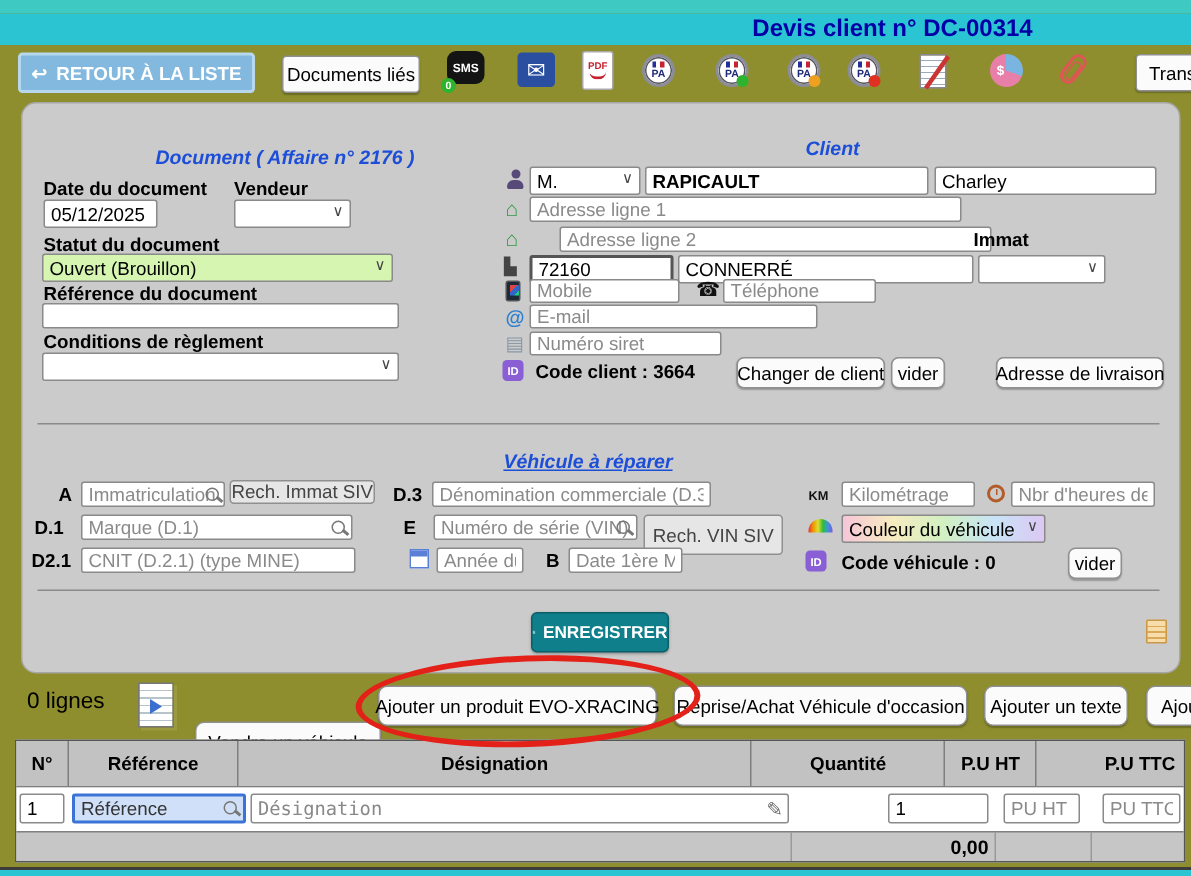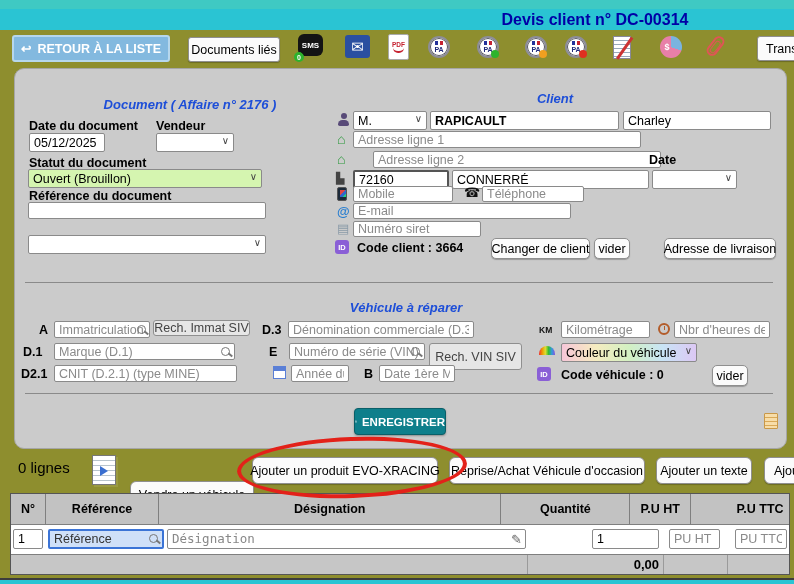--- a/index.html
+++ b/index.html
@@ -158,72 +158,73 @@
   <div class="sel" style="left:141px; top:64px; width:78px;">
       <span class="chev">∨</span>
     </div>
   <div class="abs lbl" style="left:14px; top:87px;">Statut du document</div>
   <div class="sel" style="left:13px; top:100px; width:234px; background:#D5F5B0;">
     <span>Ouvert (Brouillon)</span>
     <span class="chev">∨</span>
   </div>
   <div class="abs lbl" style="left:14px; top:120px;">Référence du document</div>
   <input class="inp" style="left: 13px; top: 133px; width: 238px; height: 17px;">
+  <div class="abs lbl" style="left:14px; top:152px;">Conditions de règlement</div>
   <div class="sel" style="left:13px; top:166px; width:238px;">
       <span class="chev">∨</span>
     </div>
 
   <div class="sect-title" style="left:440px; top:22px; width:200px;">Client</div>
   <div class="abs person" style="left:322px; top:44px;"></div>
   <div class="sel" style="left:338px; top:42px; width:74px;">
     <span>M.</span>
     <span class="chev">∨</span>
   </div>
   <input class="inp" style="left: 415px; top: 42px; width: 189px; font-weight: bold;" value="RAPICAULT">
   <input class="inp" style="left: 608px; top: 42px; width: 148px;" value="Charley">
 
   <div class="abs house" style="left:322px; top:64px;">⌂</div>
   <input class="inp" style="left: 338px; top: 62px; width: 288px; height: 17px;" placeholder="Adresse ligne 1">
   <div class="abs house" style="left:322px; top:84px;">⌂</div>
   <input class="inp" style="left: 358px; top: 82px; width: 288px; height: 17px;" placeholder="Adresse ligne 2">
-  <div class="abs lbl" style="left:634px; top:84px;">Date</div>
+  <div class="abs lbl" style="left:634px; top:84px;">Immat</div>
 
   <div class="abs factory" style="left:321px; top:103px;">▙</div>
   <input class="inp" style="left: 338px; top: 101px; width: 96px; border: 2px solid rgb(85, 85, 85);" value="72160">
   <input class="inp" style="left: 437px; top: 101px; width: 197px;" value="CONNERRÉ">
   <div class="sel" style="left:637px; top:101px; width:85px;">
       <span class="chev">∨</span>
     </div>
 
   <div class="abs mob" style="left:322px; top:118px;"></div>
   <input class="inp" style="left: 338px; top: 117px; width: 100px; height: 16px;" placeholder="Mobile">
   <div class="abs phone" style="left:449px; top:117px;">☎</div>
   <input class="inp" style="left: 467px; top: 117px; width: 102px; height: 16px;" placeholder="Téléphone">
 
   <div class="abs aticon" style="left:322px; top:136px;">@</div>
-  <input class="inp" style="left: 338px; top: 134px; width: 218px; height: 16px;" placeholder="E-mail">
+  <input class="inp" style="left: 338px; top: 134px; width: 192px; height: 16px;" placeholder="E-mail">
 
   <div class="abs siret" style="left:322px; top:153px;">▤</div>
   <input class="inp" style="left: 338px; top: 152px; width: 128px; height: 16px;" placeholder="Numéro siret">
 
   <div class="abs idb" style="left:320px; top:171px;">ID</div>
   <div class="abs lbl" style="left:342px; top:172px;">Code client :  3664</div>
   <div class="btn" style="left:476px; top:169px; width:99px; height:21px;">
       <span>Changer de client</span>
     </div>
   <div class="btn" style="left:579px; top:169px; width:36px; height:21px;">
       <span>vider</span>
     </div>
   <div class="btn" style="left:649px; top:169px; width:112px; height:21px;">
       <span>Adresse de livraison</span>
     </div>
 
   <div class="divider" style="left:10px; top:213px; width:748px;"></div>
 
-  <div class="sect-title" style="left:291px; top:231px; width:200px;">Véhicule à réparer</div>
+  <div class="sect-title" style="left:277px; top:231px; width:200px;text-decoration:underline;">Véhicule à réparer</div>
 
   <div class="abs lbl" style="left:24px; top:254px;">A</div>
   <input class="inp" style="left: 39px; top: 252px; width: 96px; height: 17px;" placeholder="Immatriculation">
   <span class="mag" style="left:122px; top:256px;"></span>
   <div class="btn gray" style="left:138px; top:251px; width:97px; height:16px;">
       <span>Rech. Immat SIV</span>
     </div>
   <div class="abs lbl" style="left:247px; top:254px;">D.3</div>
   <input class="inp" style="left: 273px; top: 252px; width: 186px; height: 17px;" placeholder="Dénomination commerciale (D.3)">
 

